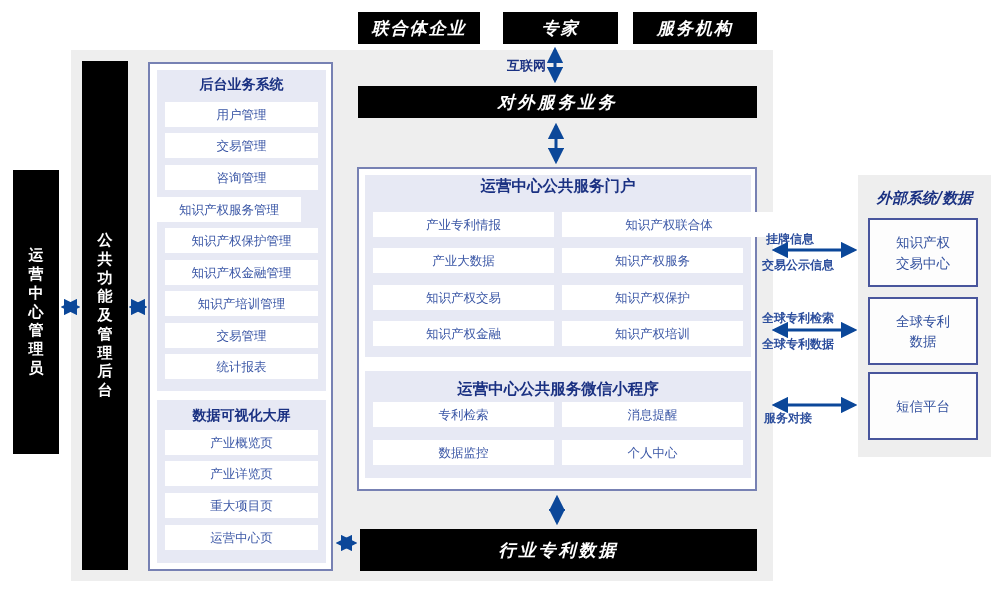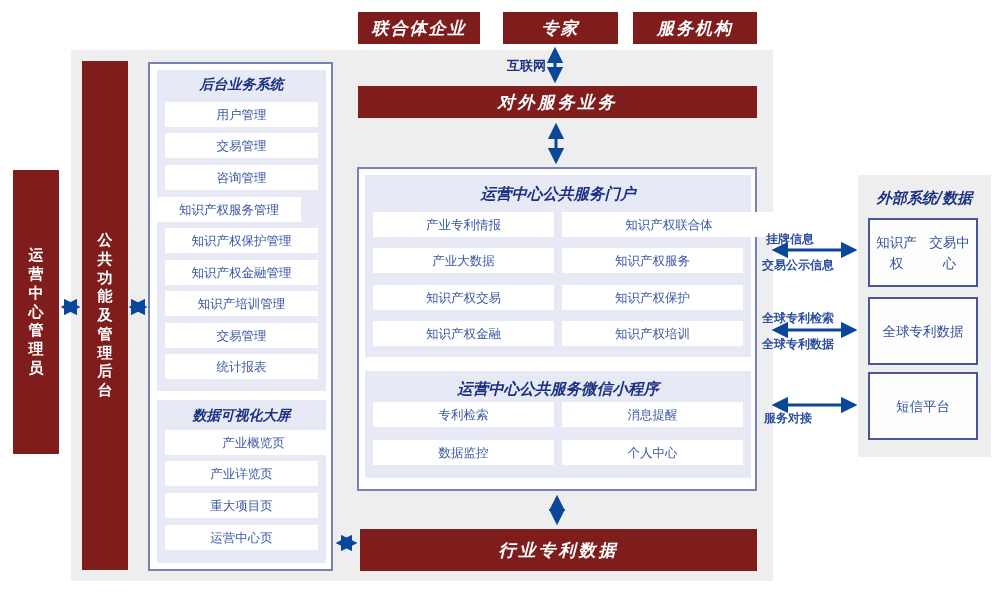--- a/index.html
+++ b/index.html
@@ -1,41 +1,41 @@
 <!DOCTYPE html>
 <html><head>
 <meta charset="utf-8">
 <style>
   html,body{margin:0;padding:0;background:#ffffff;}
   body{font-family:"DejaVu Sans","Liberation Sans",sans-serif;}
   .canvas{position:relative;width:1000px;height:601px;background:#ffffff;overflow:hidden;}
 
   .gray-panel{position:absolute;background:#eeeeee;}
 
-  .blue{background:#7f1d1d;color:#ffffff;}
+  .blue{background:#000000;color:#ffffff;}
   .actor{position:absolute;height:32px;display:flex;align-items:center;justify-content:center;
          font-size:17px;font-weight:bold;font-style:italic;letter-spacing:2px;}
   .hbar{position:absolute;display:flex;align-items:center;justify-content:center;
         font-size:17px;font-weight:bold;font-style:italic;letter-spacing:3px;}
 
   .vbar{position:absolute;display:flex;align-items:center;justify-content:center;}
   .vbar .vtxt{width:16px;font-size:15px;font-weight:bold;line-height:1.25;
               word-break:break-all;text-align:center;color:#fff;}
 
   .outline-box{position:absolute;background:#ffffff;border:2px solid #7781b3;box-sizing:border-box;}
 
   .section{position:absolute;background:#e7e9f4;}
-  .section-title{text-align:center;font-weight:bold;font-style:italic;color:#1a3182;}
+  .section-title{text-align:center;font-weight:bold;color:#1a3182;}
   .item{position:absolute;background:#ffffff;height:25px;line-height:25px;text-align:center;
         font-size:12.5px;color:#3b57a6;white-space:nowrap;overflow:hidden;}
 
   .ext-panel{position:absolute;background:#eeeeee;}
   .ext-title{margin-top:14px;text-align:center;font-size:15px;font-weight:bold;font-style:italic;color:#1a3182;}
   .ext-box{position:absolute;left:10px;width:110px;background:#fdfdfd;border:2px solid #48559c;
-           box-sizing:border-box;display:flex;flex-direction:row;align-items:center;justify-content:center;
+           box-sizing:border-box;display:flex;flex-direction:column;align-items:center;justify-content:center;
            font-size:13.5px;color:#33519e;line-height:1.5;}
   .ext-box span{display:block;text-align:center;}
 
   .link-label{position:absolute;font-size:12px;font-weight:bold;color:#2b4d9c;text-align:left;white-space:nowrap;}
   .internet-label{position:absolute;font-size:13px;font-weight:bold;color:#1a3182;}
 
   svg.connectors{position:absolute;left:0;top:0;pointer-events:none;}
 </style>
 </head>
 <body>
@@ -72,31 +72,31 @@
       <div class="item" style="left:0;top:127px;width:144px;">知识产权服务管理</div>
       <div class="item" style="left:8px;top:158px;width:153px;">知识产权保护管理</div>
       <div class="item" style="left:8px;top:190px;width:153px;">知识产权金融管理</div>
       <div class="item" style="left:8px;top:221px;width:153px;">知识产培训管理</div>
       <div class="item" style="left:8px;top:253px;width:153px;">交易管理</div>
       <div class="item" style="left:8px;top:284px;width:153px;">统计报表</div>
     </div>
 
     <div class="section" style="left:7px;top:336px;width:169px;height:163px;">
       <div class="section-title" style="padding-top:7px;font-size:14px;">数据可视化大屏</div>
-      <div class="item" style="left:8px;top:30px;width:153px;padding-left:12px;">产业概览页</div>
+      <div class="item" style="left:8px;top:30px;width:153px;">产业概览页</div>
       <div class="item" style="left:8px;top:61px;width:153px;">产业详览页</div>
       <div class="item" style="left:8px;top:93px;width:153px;">重大项目页</div>
       <div class="item" style="left:8px;top:125px;width:153px;">运营中心页</div>
     </div>
   </div>
 
   <div class="outline-box" style="left:357px;top:167px;width:400px;height:324px;">
 
     <div class="section" style="left:6px;top:6px;width:386px;height:182px;">
-      <div class="section-title" style="padding-top:9px;font-size:15.5px;">运营中心公共服务门户</div>
+      <div class="section-title" style="padding-top:1px;font-size:15.5px;">运营中心公共服务门户</div>
       <div class="item" style="left:8px;top:37px;width:181px;">产业专利情报</div>
       <div class="item" style="left:197px;top:37px;width:214px;">知识产权联合体</div>
       <div class="item" style="left:8px;top:73px;width:181px;">产业大数据</div>
       <div class="item" style="left:197px;top:73px;width:181px;">知识产权服务</div>
       <div class="item" style="left:8px;top:110px;width:181px;">知识产权交易</div>
       <div class="item" style="left:197px;top:110px;width:181px;">知识产权保护</div>
       <div class="item" style="left:8px;top:146px;width:181px;">知识产权金融</div>
       <div class="item" style="left:197px;top:146px;width:181px;">知识产权培训</div>
     </div>
 

